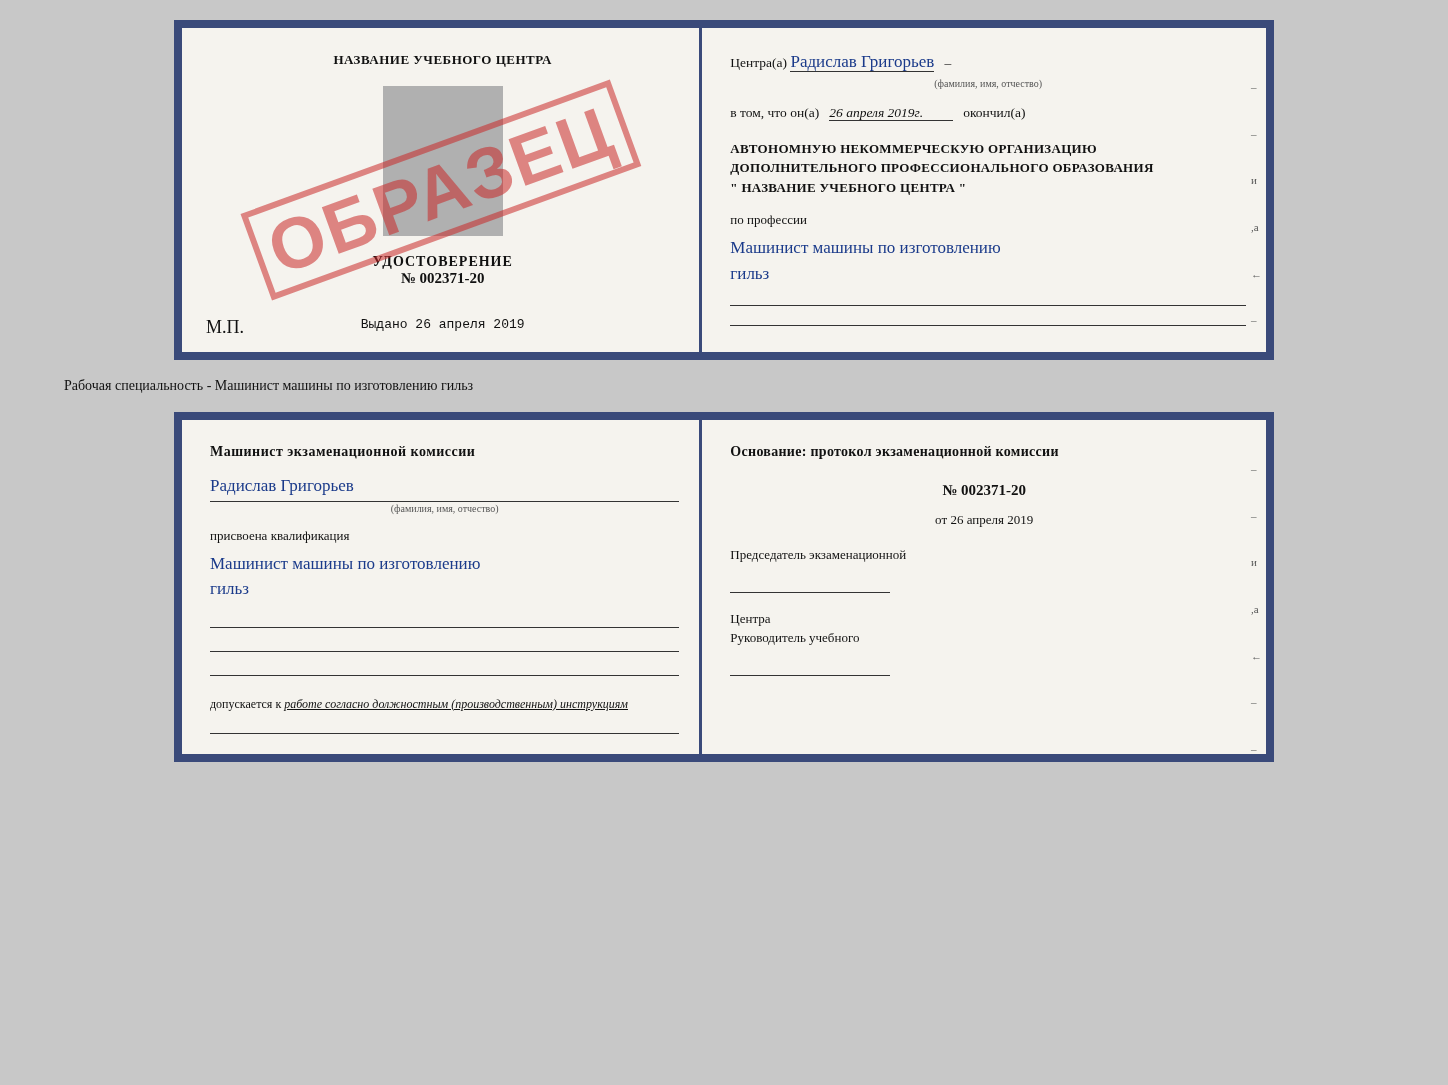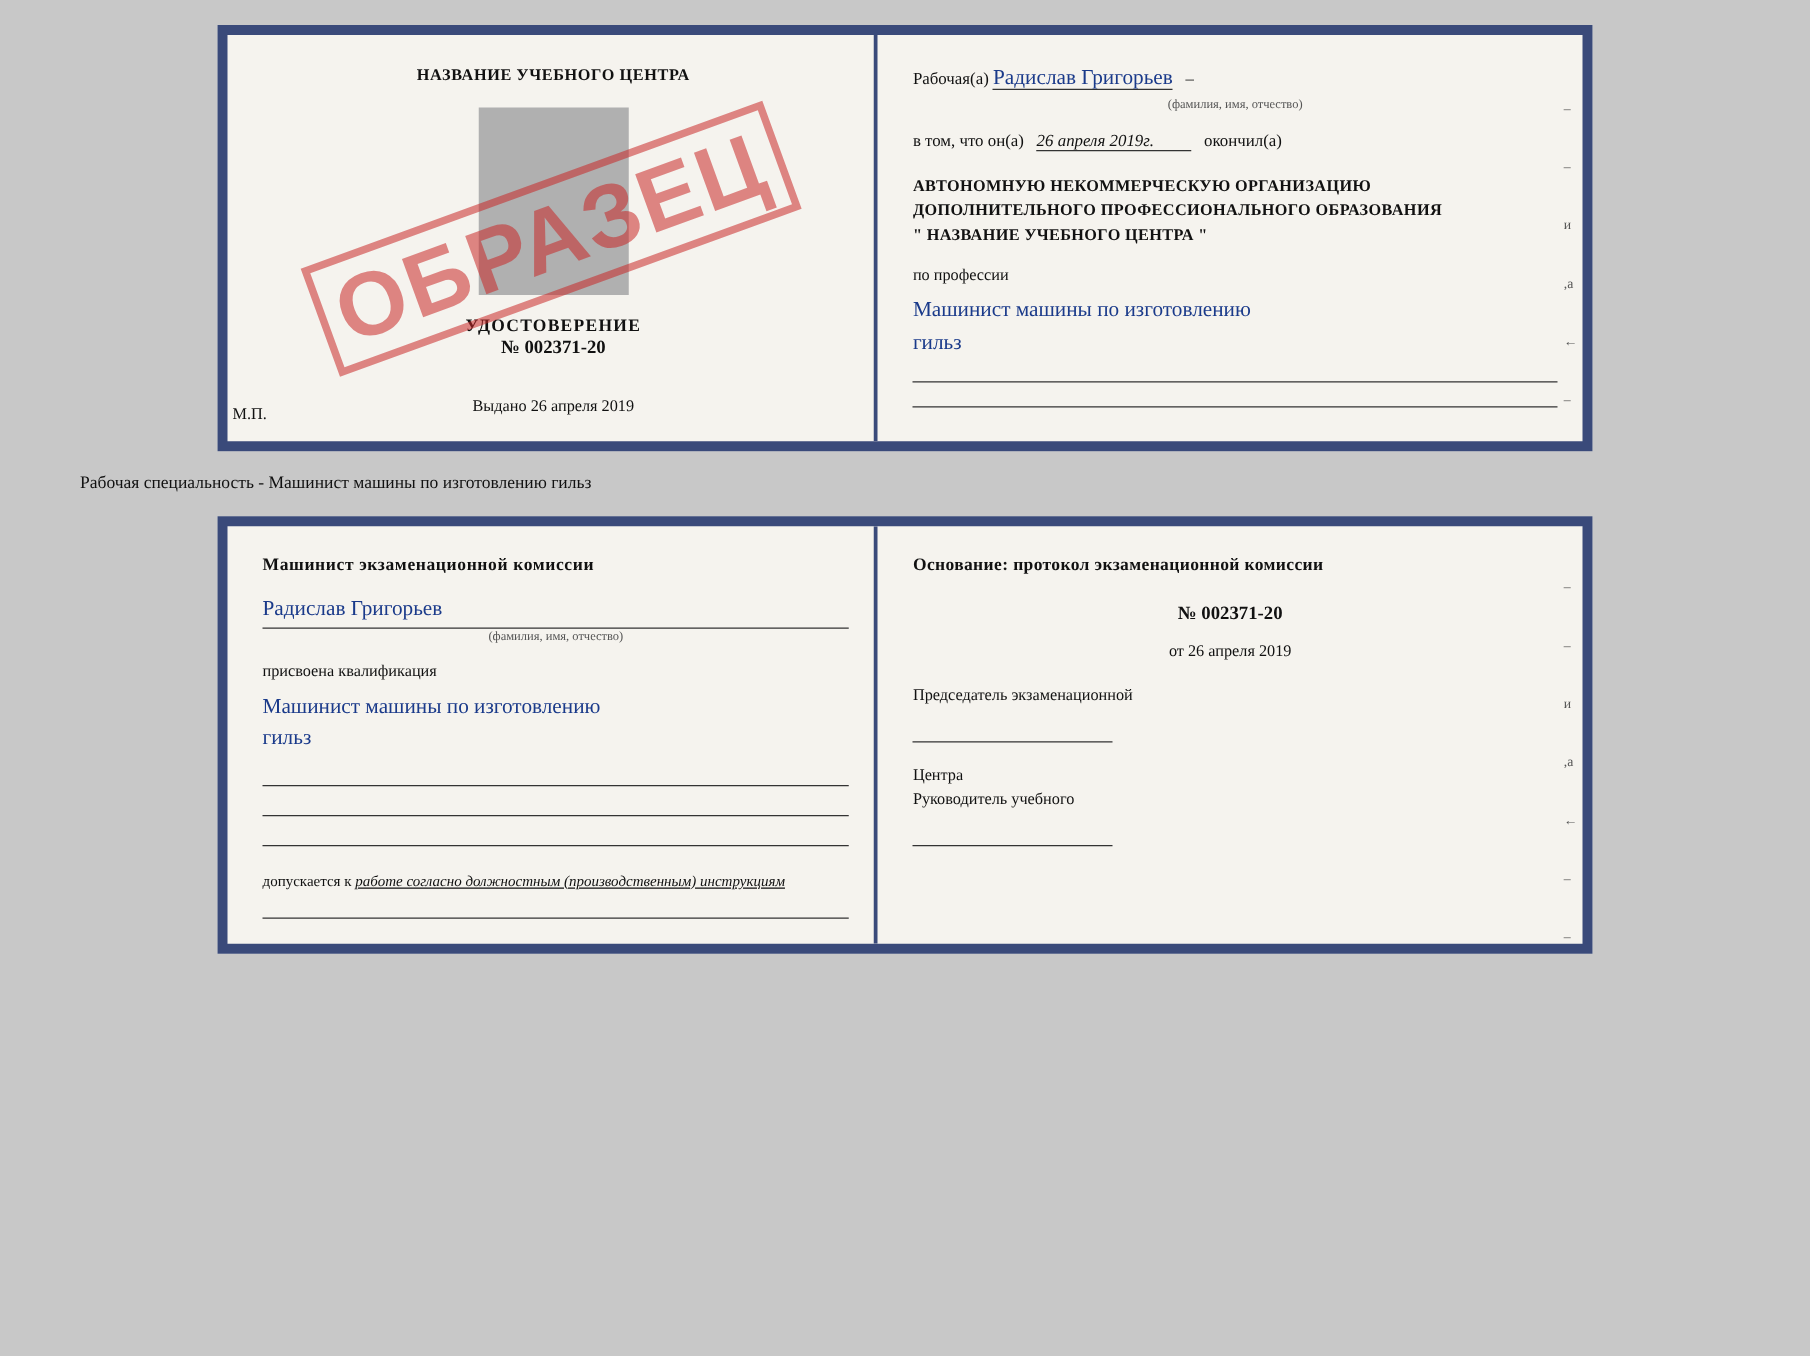--- a/index.html
+++ b/index.html
@@ -75,27 +75,28 @@
     .udostoverenie-number {
       font-size: 15px;
       font-weight: bold;
       color: #111;
     }
 
     .vydano-line {
       font-size: 13px;
       margin-top: 30px;
       color: #111;
+      font-family: Liberation Mono, monospace;
     }
 
     .mp-line {
-      font-size: 13px;
+      font-size: 18px;
       position: absolute;
       bottom: 14px;
-      left: 4px;
+      left: 24px;
       color: #111;
     }
 
     
     .obrazec-stamp {
       position: absolute;
       top: 50%;
       left: 50%;
       transform: translate(-50%, -50%) rotate(-20deg);
       font-size: 72px;
@@ -336,21 +337,21 @@
       <span>26 апреля 2019</span>
     </div>
 
     <div class="obrazec-stamp">ОБРАЗЕЦ</div>
 
     <div class="mp-line">М.П.</div>
   </div>
 
   <div class="doc-right">
     <div class="poluchil-line">
-      <span>Рабочая(а)</span>
+      <span>Центра(а)</span>
       <span class="poluchil-name">Радислав Григорьев</span>
       &nbsp;&nbsp;–
       <span class="fio-hint">(фамилия, имя, отчество)</span>
     </div>
 
     <div class="vtom-line">
       <span>в том, что он(а)</span>
       &nbsp;
       <span class="date-underline">26 апреля 2019г.</span>
       &nbsp;

